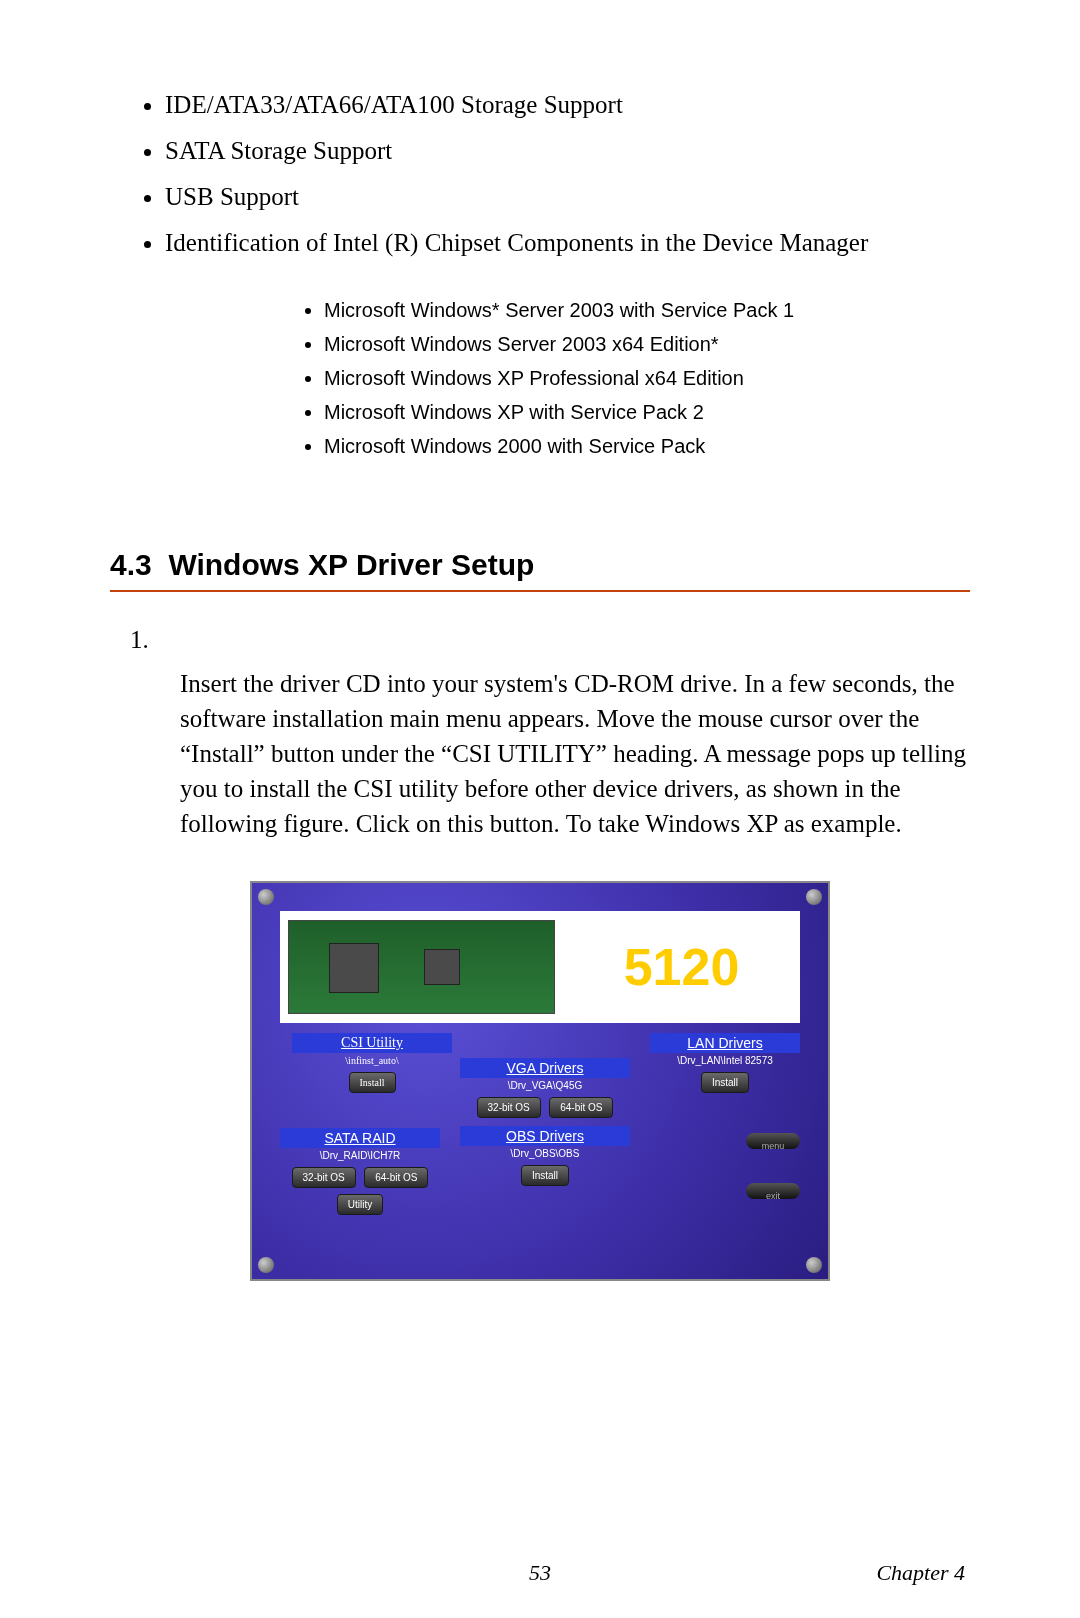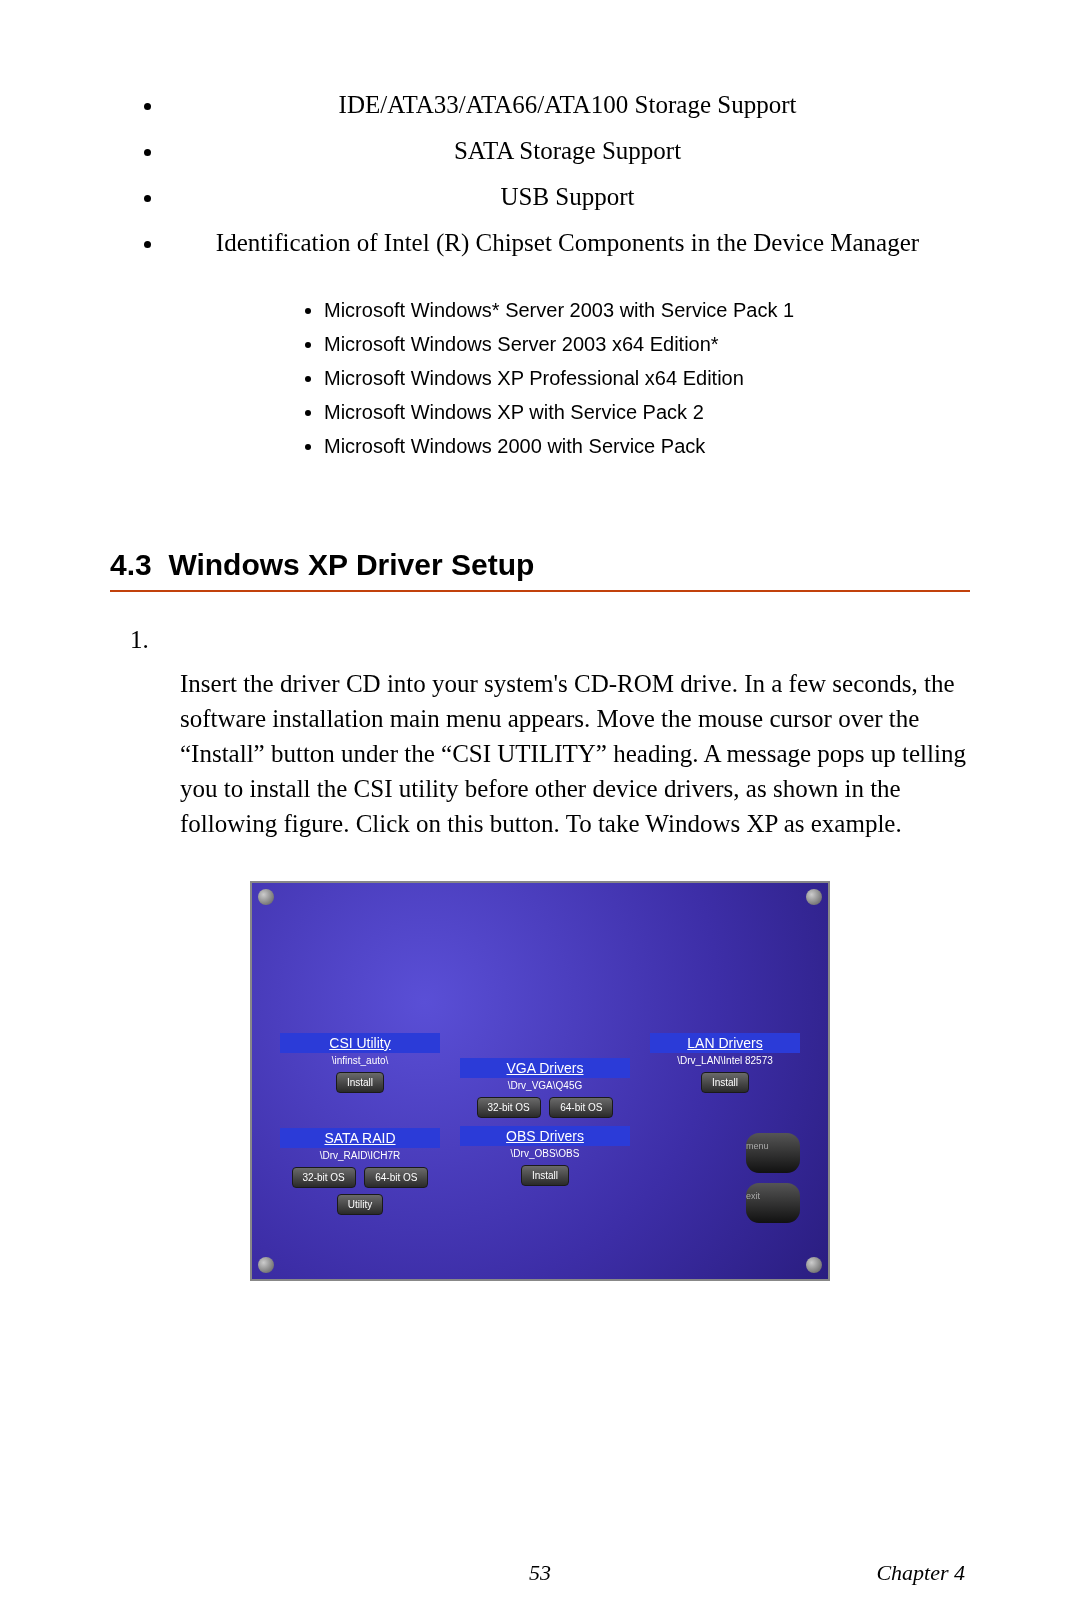--- a/index.html
+++ b/index.html
@@ -15,21 +15,20 @@
   }
   .page {
     padding: 85px 110px 60px 110px;
     box-sizing: border-box;
   }
   ul.top-bullets {
     font-size: 25px;
     line-height: 1.6;
     margin: 0 0 30px 0;
     padding-left: 55px;
-    text-align: center;
   }
   ul.top-bullets li {
     margin-bottom: 6px;
   }
   .note-block {
     margin-left: 30px;
     margin-top: 25px;
   }
   .note-row {
     display: flex;
@@ -158,28 +157,29 @@
     color:#fff;
     font-size:10px;
     border-radius:4px;
     padding:4px 10px;
     margin:6px 2px 0 2px;
     border:1px solid #1a1a1a;
   }
   .side-pill {
     position:absolute;
     right:0;
-    width:54px; height:40px;
+    width:54px; height:16px;
     border-radius:13px;
     background: linear-gradient(#555,#111);
     color:#aaa;
     font-size:9px;
+    text-align:center;
     line-height:26px;
   }
-  .sec.csi  { left:0;   top:0;   width:160px; }
+  .sec.csi  { left:12px;   top:0;   width:160px;font-family:Liberation Serif, serif; }
   .sec.vga  { left:180px; top:16px; width:170px;margin-top:9px; }
   .sec.lan  { left:370px; top:0; width:150px; }
   .sec.sata { left:0;   top:95px; width:160px; }
   .sec.obs  { left:180px; top:93px; width:170px; }
   .footer {
     position:absolute;
     bottom:58px;
     left:0; right:0;
     font-style: italic;
     font-size:22px;
@@ -217,20 +217,24 @@
     <div class="ol-body">Insert the driver CD into your system's CD-ROM drive. In a few seconds, the software installation main menu appears. Move the mouse cursor over the “Install” button under the “CSI UTILITY” heading. A message pops up telling you to install the CSI utility before other device drivers, as shown in the following figure. Click on this button. To take Windows XP as example.</div>
   </div>
 
   <div class="figure-wrap">
     <div class="installer">
       <div class="screw tl"></div>
       <div class="screw tr"></div>
       <div class="screw bl"></div>
       <div class="screw br"></div>
 
+      <div class="head-band">
+        <div class="board"></div>
+        <div class="prod-num">5120</div>
+      </div>
 
       <div class="driver-grid">
         <div class="sec csi">
           <div class="sec-title">CSI Utility</div>
           <div class="sec-path">\infinst_auto\</div>
           <span class="pill">Install</span>
         </div>
         <div class="sec vga">
           <div class="sec-title">VGA Drivers</div>
           <div class="sec-path">\Drv_VGA\Q45G</div>

